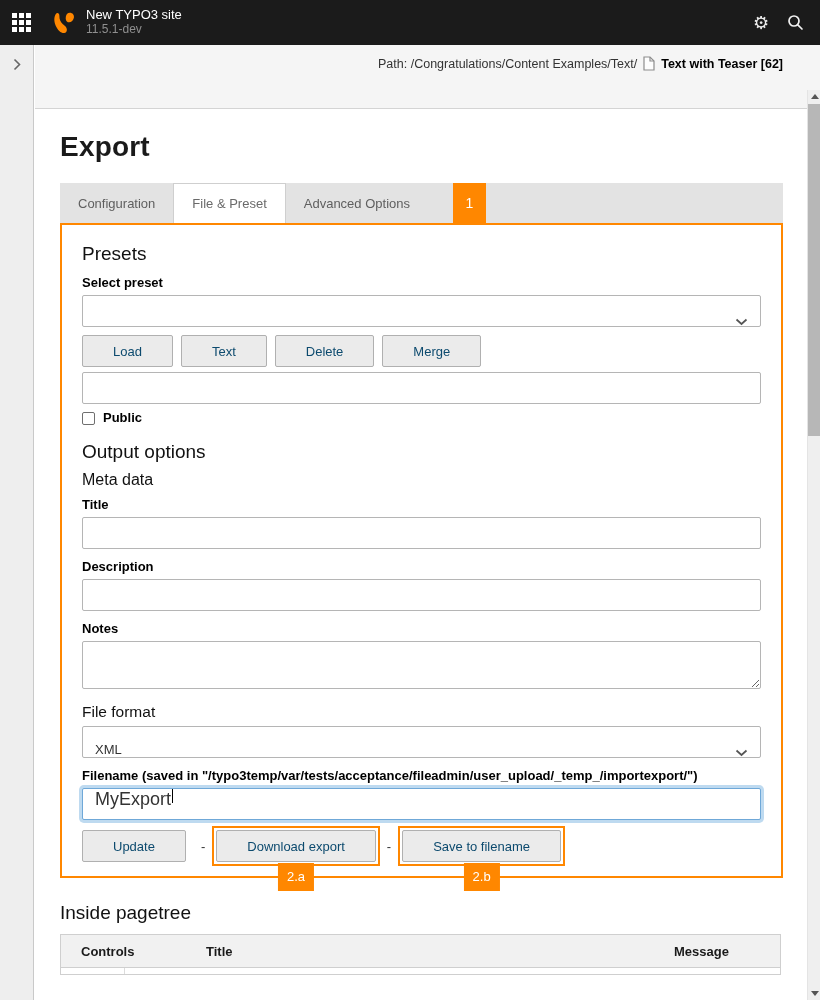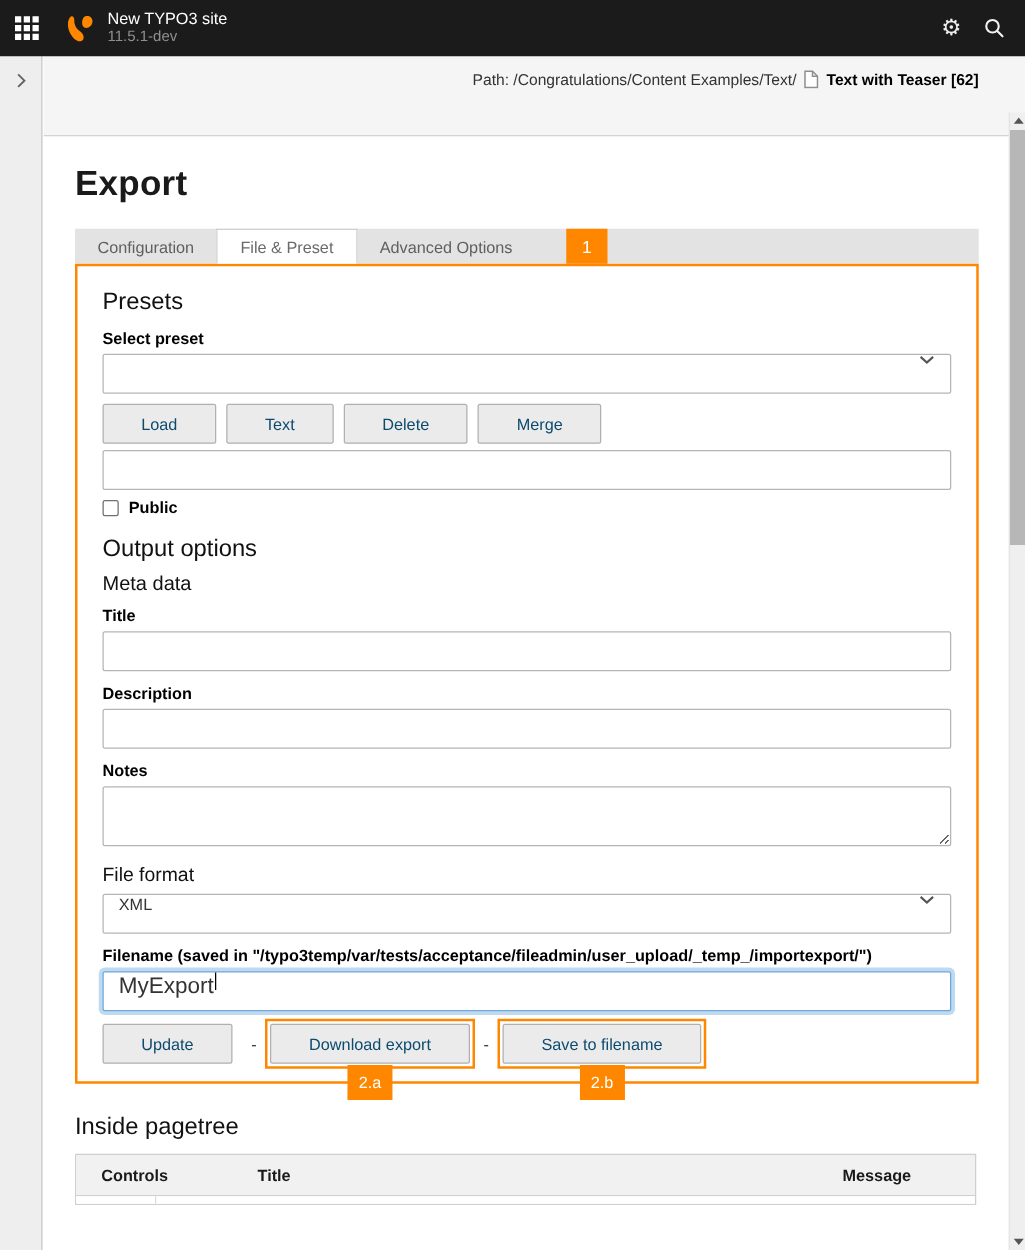--- a/index.html
+++ b/index.html
@@ -30,36 +30,36 @@
 
   .docheader { height:64px; background:#f5f5f5; border-bottom:1px solid #d4d4d4; }
   .path-row { display:flex; justify-content:flex-end; align-items:center; gap:6px; padding:11px 37px 0 0; font-size:12.5px; color:#333; }
   .record-title { font-weight:bold; color:#000; }
 
   .module-content { padding-left:25px; }
   .page-title { margin-top:22px; font-size:28px; font-weight:600; color:#1a1a1a; letter-spacing:.2px; }
 
   
   .tabs-wrap { margin-top:20px; width:723px; }
-  .tabbar { height:28px; background:#e3e3e3; display:flex; align-items:stretch; font-size:13px; color:#5f5f5f; }
+  .tabbar { height:40px; background:#e3e3e3; display:flex; align-items:stretch; font-size:13px; color:#5f5f5f; }
   .tab { padding:0 18px; display:flex; align-items:center; cursor:pointer; }
   .tab.active { background:#ffffff; border:1px solid #cfcfcf; border-bottom:none; color:#6a6a6a;text-align:center; }
   .tab-badge { margin-left:25px; width:33px; background:#ff8700; color:#fff; display:flex; align-items:center; justify-content:center; font-size:14px; }
 
   
   .panel { border:2px solid #ff8700; background:#fff; padding:16px 20px 10px 20px; }
   .sec-h2 { font-size:19px; font-weight:400; color:#111; margin-top:2px; }
   .sec-h2.mt { margin-top:16px; }
   .sec-h3 { font-size:16px; font-weight:400; color:#111; margin-top:8px; }
   .subhead { font-size:15.5px; font-weight:400; color:#111; margin-top:10px; }
   .field-label { display:block; font-size:13px; font-weight:bold; color:#000; margin-top:10px; }
   .field-label.tight { margin-top:8px; }
 
   .select { margin-top:5px; height:32px; width:100%; border:1px solid #b5b5b5; border-radius:2px; background:#fff;
-            display:flex; align-items:flex-start; justify-content:space-between; padding:0 12px; font-size:13px; color:#333; cursor:pointer; }
+            display:flex; align-items:flex-end; justify-content:space-between; padding:0 12px; font-size:13px; color:#333; cursor:pointer; }
   .text-input { margin-top:5px; height:32px; width:100%; border:1px solid #b5b5b5; border-radius:2px; background:#fff;
             font-size:18px; color:#333; padding:0 12px; display:flex; align-items:flex-start; }
   input.text-input { display:block; }
   .text-input.focus { border-color:#6fa8d8; box-shadow:0 0 0 3px #bedaf0; }
   .caret { display:inline-block; width:1px; height:14px; background:#000; margin-left:1px; }
   textarea.notes { margin-top:5px; height:48px; width:100%; border:1px solid #b5b5b5; border-radius:2px; background:#fff;
             font-size:13px; color:#333; padding:6px 12px; resize:vertical; font-family:"Liberation Sans", sans-serif; }
 
   .btn-row { margin-top:8px; display:flex; }
   .btn { height:32px; padding:0 30px; background:#ebebeb; border:1px solid #b0b0b0; border-radius:2px;

